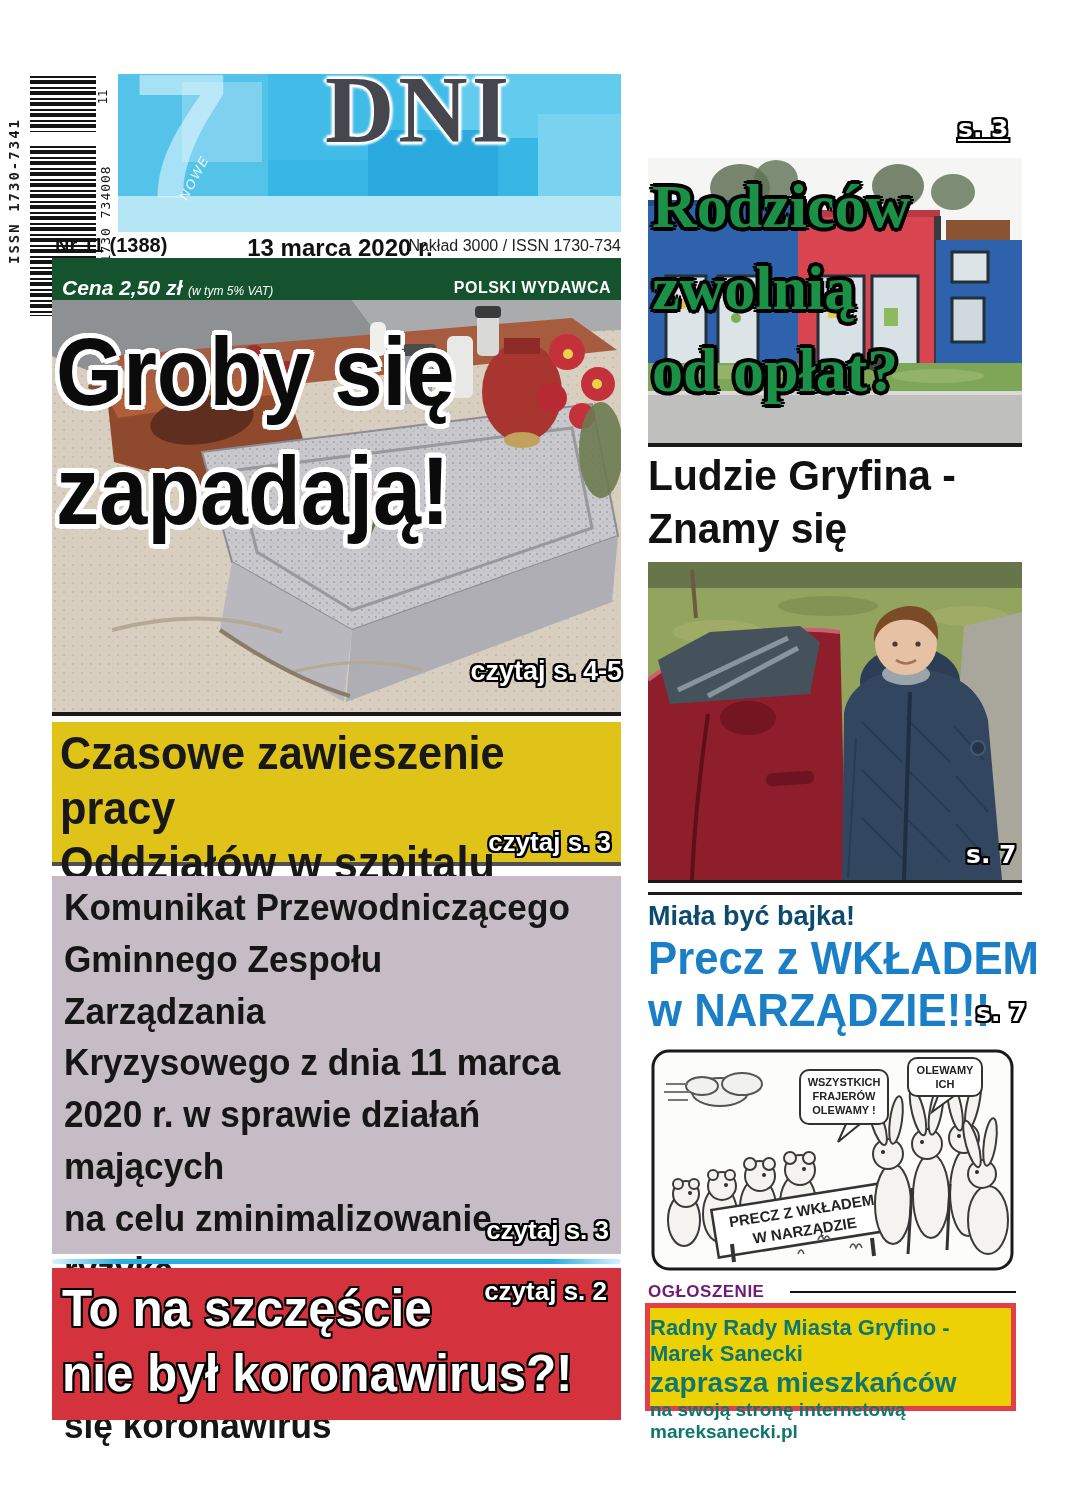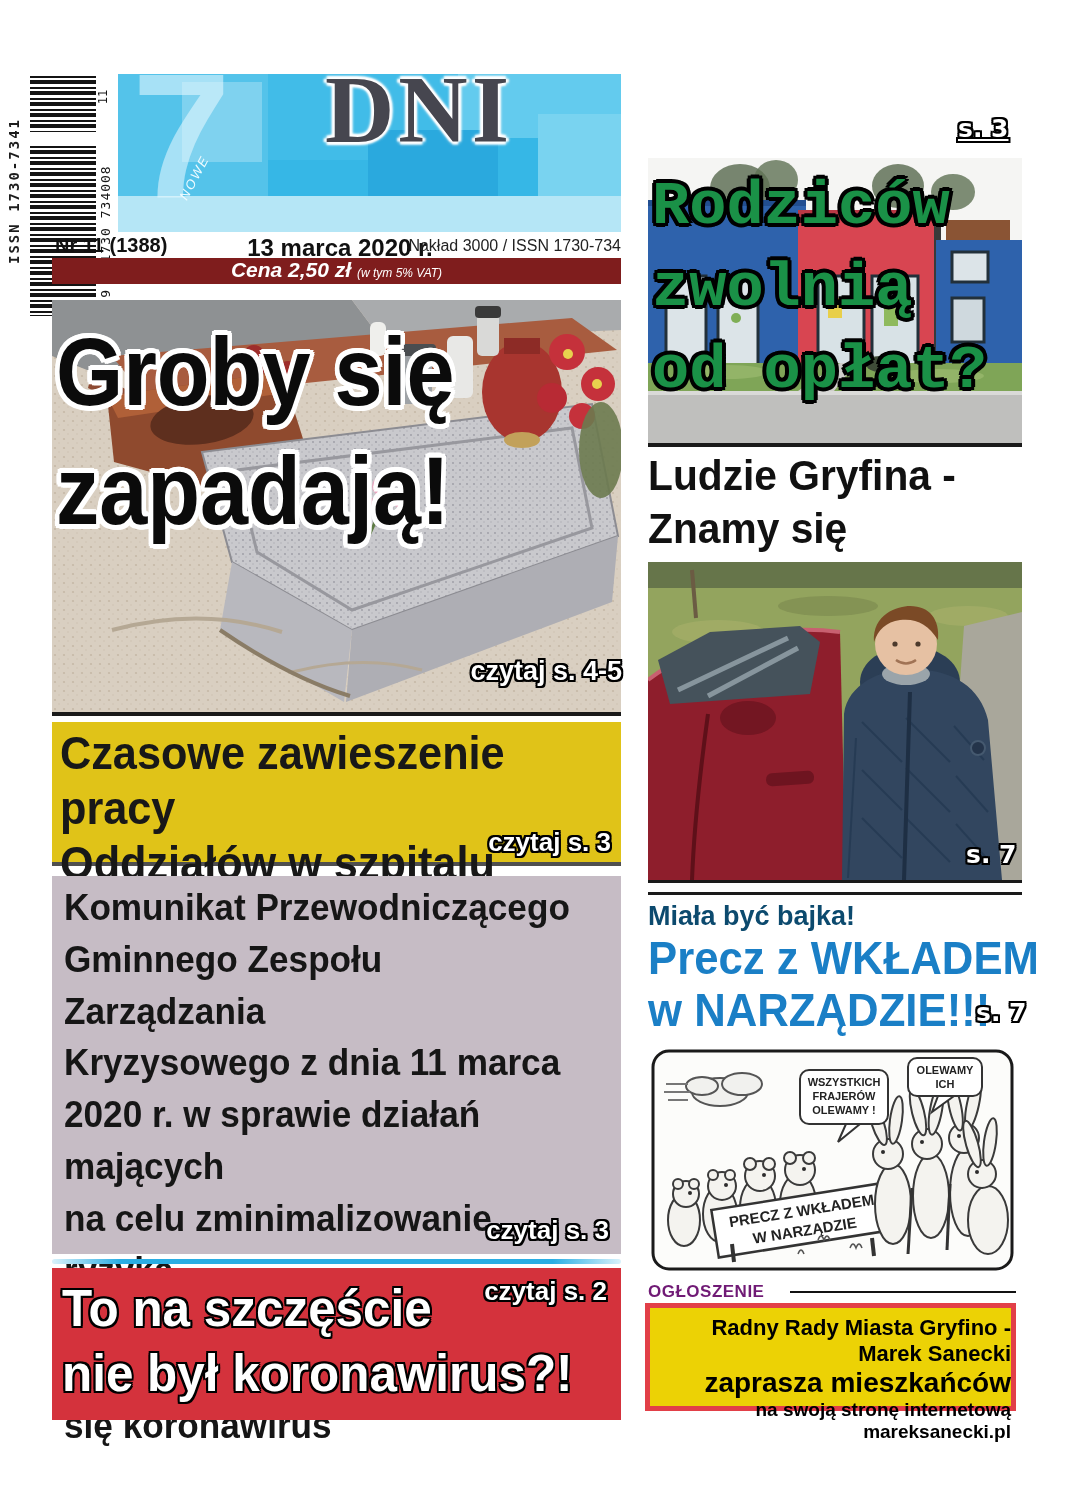--- a/index.html
+++ b/index.html
@@ -17,22 +17,22 @@
   .readmore{font-weight:bold;font-size:27px;font-family:"Liberation Sans",sans-serif;}
   
   .issn-vert{width:190px;height:18px;transform:rotate(-90deg);transform-origin:center;
              font-family:"DejaVu Sans Mono",monospace;font-size:14px;font-weight:bold;
              letter-spacing:2px;color:#1c1c1c;text-align:center;}
   .bc-bars{position:absolute;left:0;width:66px;
            background:repeating-linear-gradient(180deg,#141414 0 2px,#fff 2px 4px,#141414 4px 8px,#fff 8px 11px);}
   .bc-num{position:absolute;font-family:"DejaVu Sans Mono",monospace;color:#141414;text-align:center;}
   .logo-serif{font-family:"Liberation Serif",serif;font-weight:bold;color:#46464f;letter-spacing:2px;
               text-shadow:0 0 5px #fff,0 0 5px #fff,-3px 0 2px #fff,3px 0 2px #fff,0 3px 2px #fff,0 -3px 2px #fff;}
-  .price-bar{background:#7f1d1d;color:#fff;display:flex;align-items:center;justify-content:space-between;
-             padding:0 10px;font-weight:bold;flex-direction:column;}
+  .price-bar{background:#14532d;color:#fff;display:flex;align-items:center;justify-content:space-between;
+             padding:17px 10px;font-weight:bold;}
   .photo{position:absolute;overflow:hidden;background:#ddd;}
   .photo svg{display:block;}
   svg text{font-family:"Liberation Sans",sans-serif;}
 </style>
 </head>
 <body>
 
 <div class="page">
 
   <div class="abs issn-vert" style="left:-80px;top:182px;">ISSN 1730-7341</div>
@@ -179,21 +179,21 @@
       <rect x="304" y="140" width="32" height="44" fill="#cfd9de" stroke="#22303a" stroke-width="3"></rect>
       <rect x="0" y="205" width="374" height="30" fill="#7fa557"></rect>
       <ellipse cx="80" cy="214" rx="40" ry="7" fill="#93b468"></ellipse>
         <ellipse cx="290" cy="218" rx="46" ry="7" fill="#93b468"></ellipse>
       <ellipse cx="232" cy="206" rx="14" ry="8" fill="#3f4c38"></ellipse>
       <polygon points="150,233 192,205 208,205 186,233" fill="#cfcfcb"></polygon>
       <rect x="0" y="233" width="374" height="52" fill="#bfbfbd"></rect>
       <rect x="0" y="233" width="374" height="4" fill="#dadad8"></rect>
     </svg>
   </div>
-  <div class="abs prelines" style="left:652px;top:166px;font-size:62px;font-weight:bold;line-height:1.32;color:#1a9147;font-family:Liberation Mono, monospace;text-shadow:-4px 0 0 #000,4px 0 0 #000,0 -4px 0 #000,0 4px 0 #000,-3px -3px 0 #000,3px -3px 0 #000,-3px 3px 0 #000,3px 3px 0 #000;">Rodziców
+  <div class="abs prelines" style="left:652px;top:166px;font-size:62px;font-weight:bold;line-height:1.32;color:#1a9147;font-family:Liberation Serif, serif;text-shadow:-4px 0 0 #000,4px 0 0 #000,0 -4px 0 #000,0 4px 0 #000,-3px -3px 0 #000,3px -3px 0 #000,-3px 3px 0 #000,3px 3px 0 #000;">Rodziców
 zwolnią
 od opłat?</div>
 
   <div class="abs prelines" style="left:648px;top:450px;font-size:42px;font-weight:bold;line-height:1.26;color:#111;transform:scaleX(0.97);transform-origin:left top;">Ludzie Gryfina -
 Znamy się</div>
 
   <div class="photo" style="left:648px;top:562px;width:374px;height:318px;border-bottom:3px solid #1a1a1a;">
     <svg width="374" height="318" viewBox="0 0 374 318">
       <rect width="374" height="318" fill="#93a45e"></rect>
       <rect width="374" height="26" fill="#66754a"></rect>
@@ -310,19 +310,19 @@
       <text x="194" y="66" text-anchor="middle" font-size="11" font-weight="bold" fill="#222">OLEWAMY !</text>
       <text x="295" y="26" text-anchor="middle" font-size="11" font-weight="bold" fill="#222">OLEWAMY</text>
       <text x="295" y="40" text-anchor="middle" font-size="11" font-weight="bold" fill="#222">ICH</text>
       <path d="M168,192 q3,-8 6,0 q3,-8 6,0 M200,200 q3,-8 6,0 q3,-8 6,0 M148,206 q3,-8 6,0" stroke="#555" stroke-width="1.5" fill="none"></path>
     </svg>
   </div>
 
   <div class="abs" style="left:648px;top:1282px;font-size:17px;font-weight:bold;letter-spacing:0.5px;color:#701a75;">OGŁOSZENIE</div>
   <div class="abs" style="left:790px;top:1291px;width:226px;height:2px;background:#111;"></div>
 
-  <div class="abs" style="left:645px;top:1303px;width:361px;height:98px;background:#ecd205;border:5px solid #e23f48;text-align:right;color:#000000;">
+  <div class="abs" style="left:645px;top:1303px;width:361px;height:98px;background:#ecd205;border:5px solid #e23f48;text-align:left;color:#0f766e;">
     <div style="font-size:22px;font-weight:bold;margin-top:7px;">Radny Rady Miasta Gryfino - Marek Sanecki</div>
     <div style="font-size:28px;font-weight:bold;line-height:1.15;">zaprasza mieszkańców</div>
     <div style="font-size:19px;font-weight:bold;">na swoją stronę internetową mareksanecki.pl</div>
   </div>
 
 </div>
 
 </body></html>

